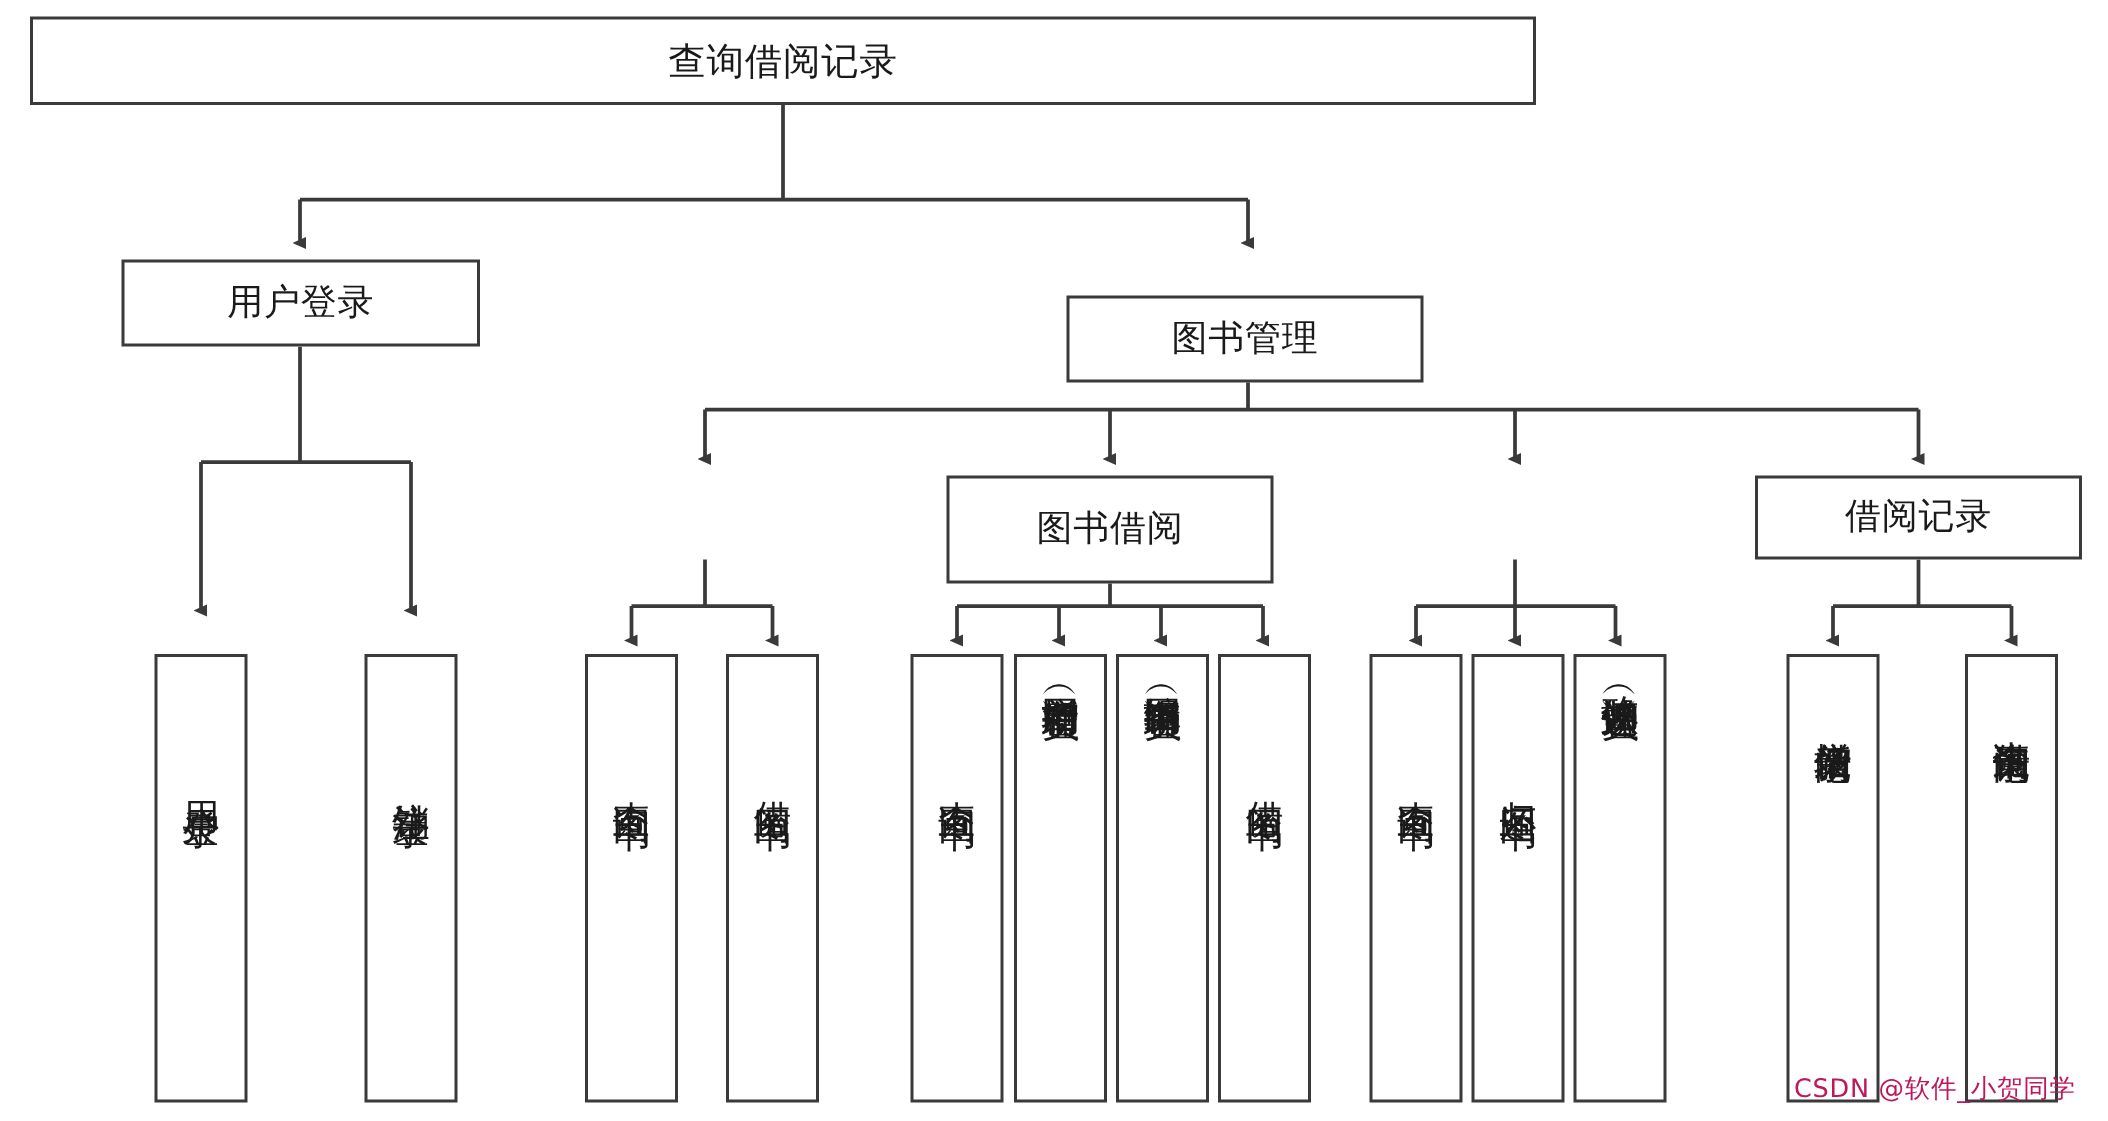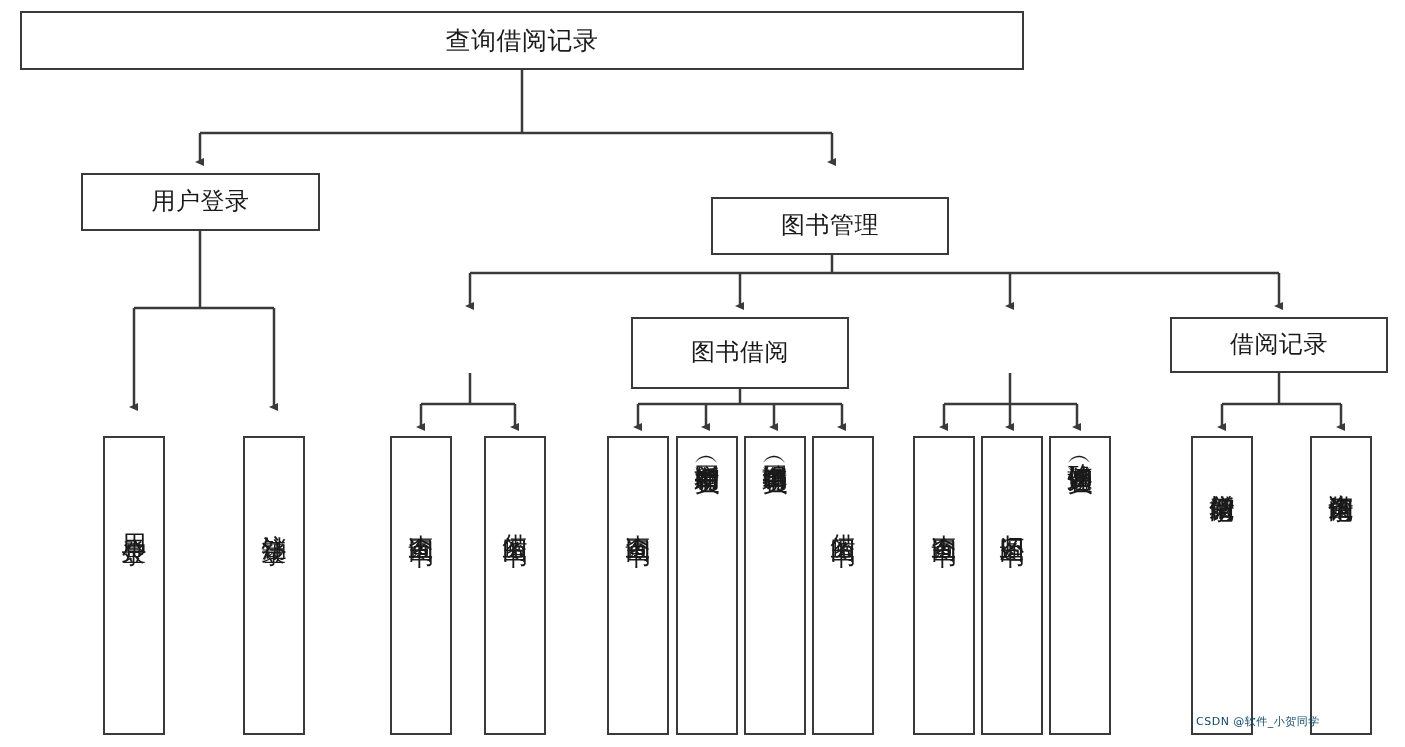--- a/index.html
+++ b/index.html
@@ -42,22 +42,22 @@
     font-size:25px;
     line-height:1.0;
     letter-spacing:3px;
     margin:0 auto;
   }
   .v-node.tall .lbl{font-size:25px;letter-spacing:1px;}
   svg.links{position:absolute;left:0;top:0;width:1405px;height:747px;pointer-events:none;}
   .watermark{
     position:absolute;
     left:1196px;top:714px;
-    font-size:11px;
-    color:#0c4a6e;
+    font-size:17px;
+    color:#be185d;
     white-space:nowrap;
     letter-spacing:0.5px;
   }
 </style>
 </head>
 <body>
 
 <div id="canvas">
 
   <svg class="links" viewBox="0 0 1405 747" xmlns="http://www.w3.org/2000/svg">

